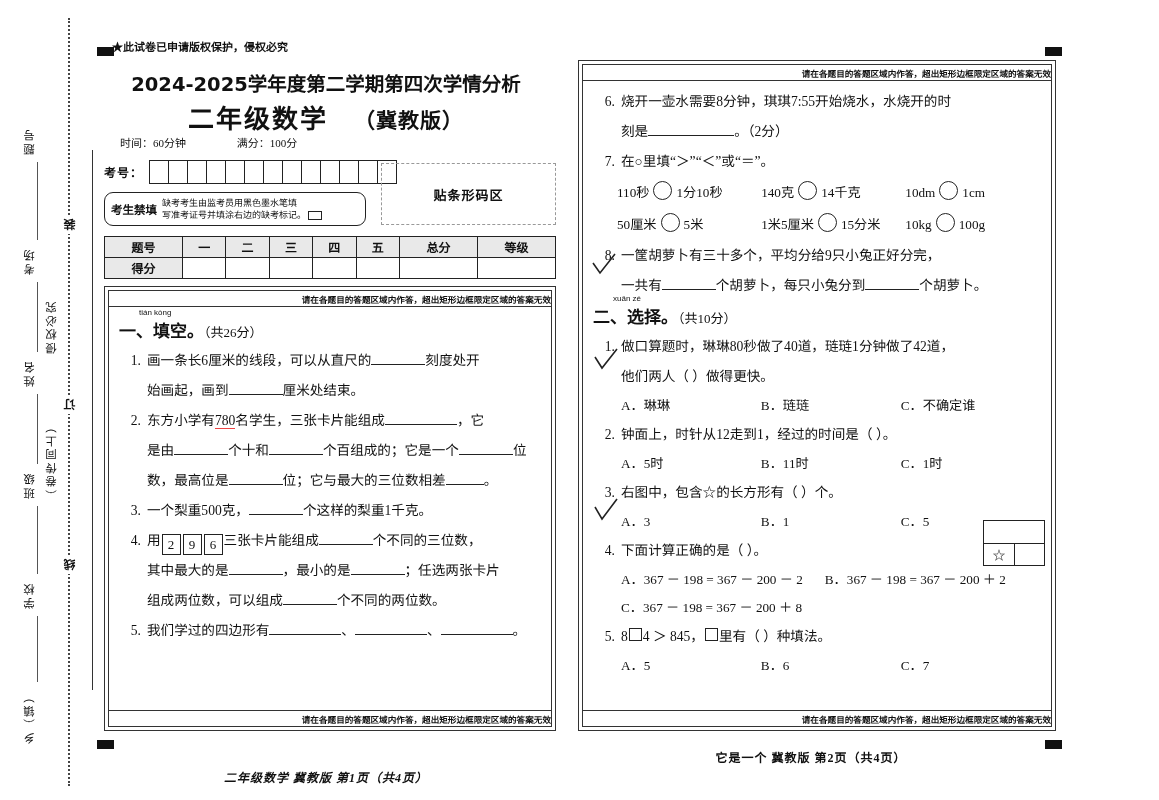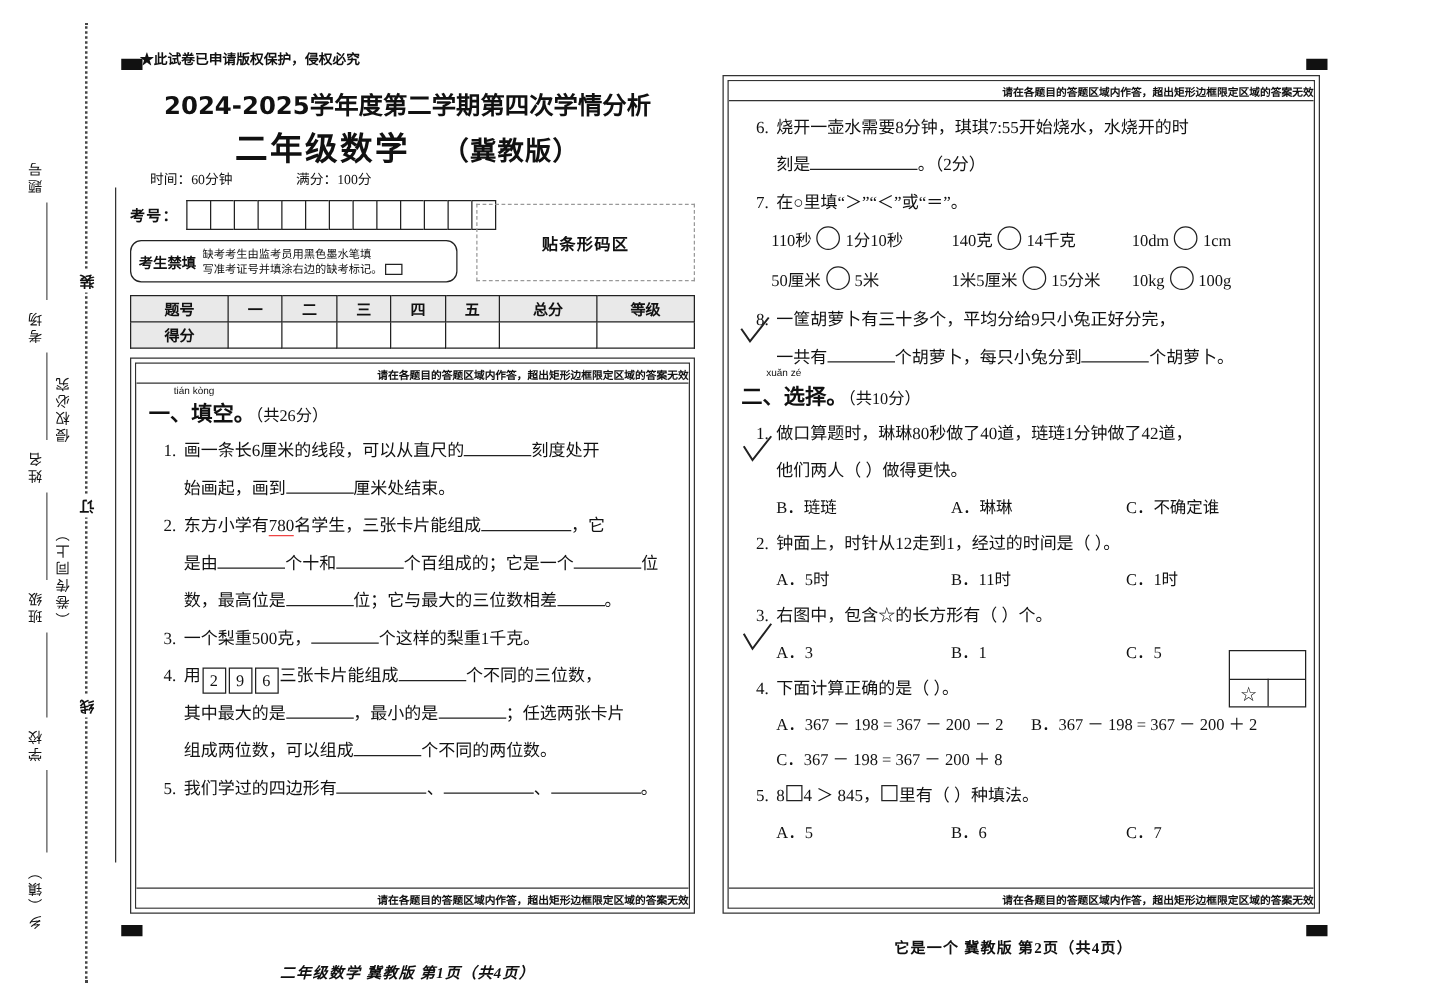--- a/index.html
+++ b/index.html
@@ -524,22 +524,22 @@
               <span>做口算题时，琳琳80秒做了40道，琏琏1分钟做了42道，</span><br>
               <span>他们两人（      ）做得更快。</span>
             </span>
             <span class="check" style="left:0px;top:16px;">
               <svg width="26" height="26" viewBox="0 0 26 26">
                   <path d="M2 9 L9 20 L24 1" stroke="#222" stroke-width="1.6" fill="none"></path>
                 </svg>
             </span>
           </div>
           <div class="opts three">
+            <span class="o">A．琳琳</span>
             <span class="o">B．琏琏</span>
-            <span class="o">A．琳琳</span>
             <span class="o">C．不确定谁</span>
           </div>
 
           <div class="q">
             <span class="num">2.</span>
             <span class="txt">钟面上，时针从12走到1，经过的时间是（      ）。</span>
           </div>
           <div class="opts three">
             <span class="o">A．5时</span>
             <span class="o">B．11时</span>

